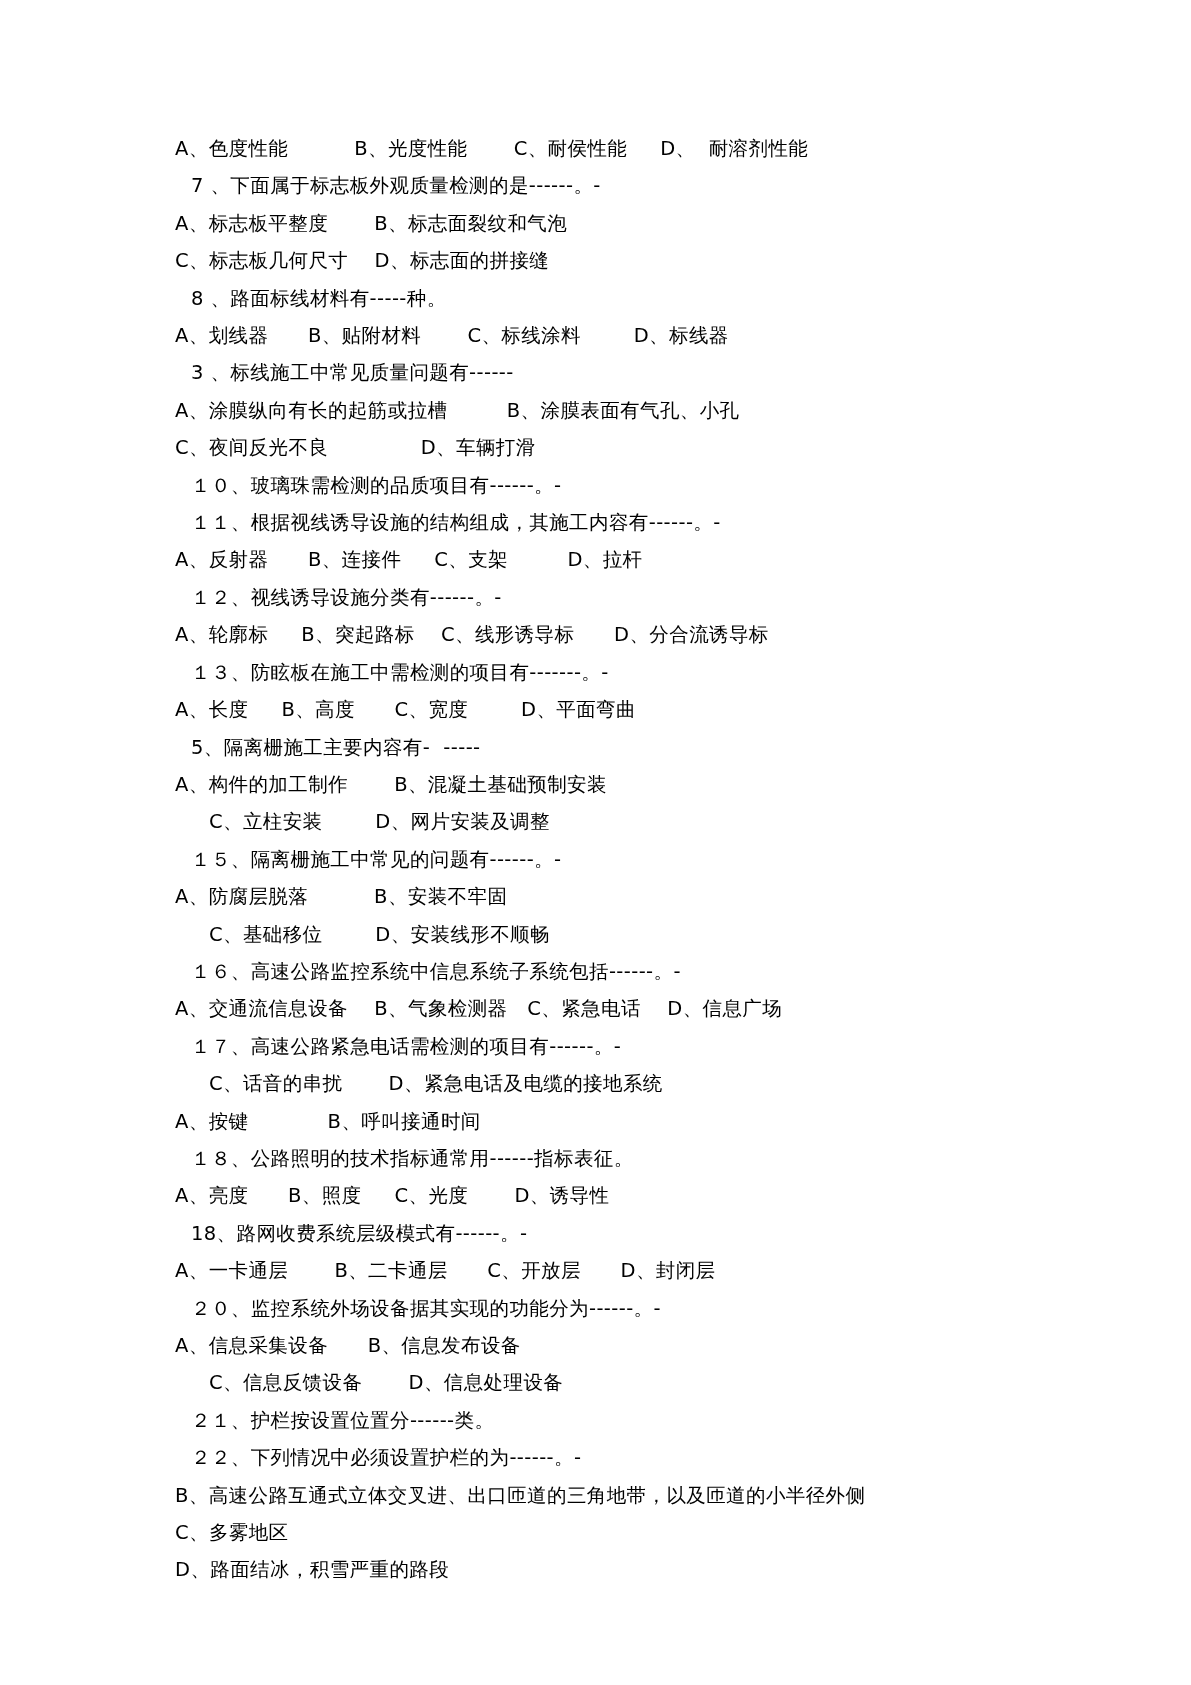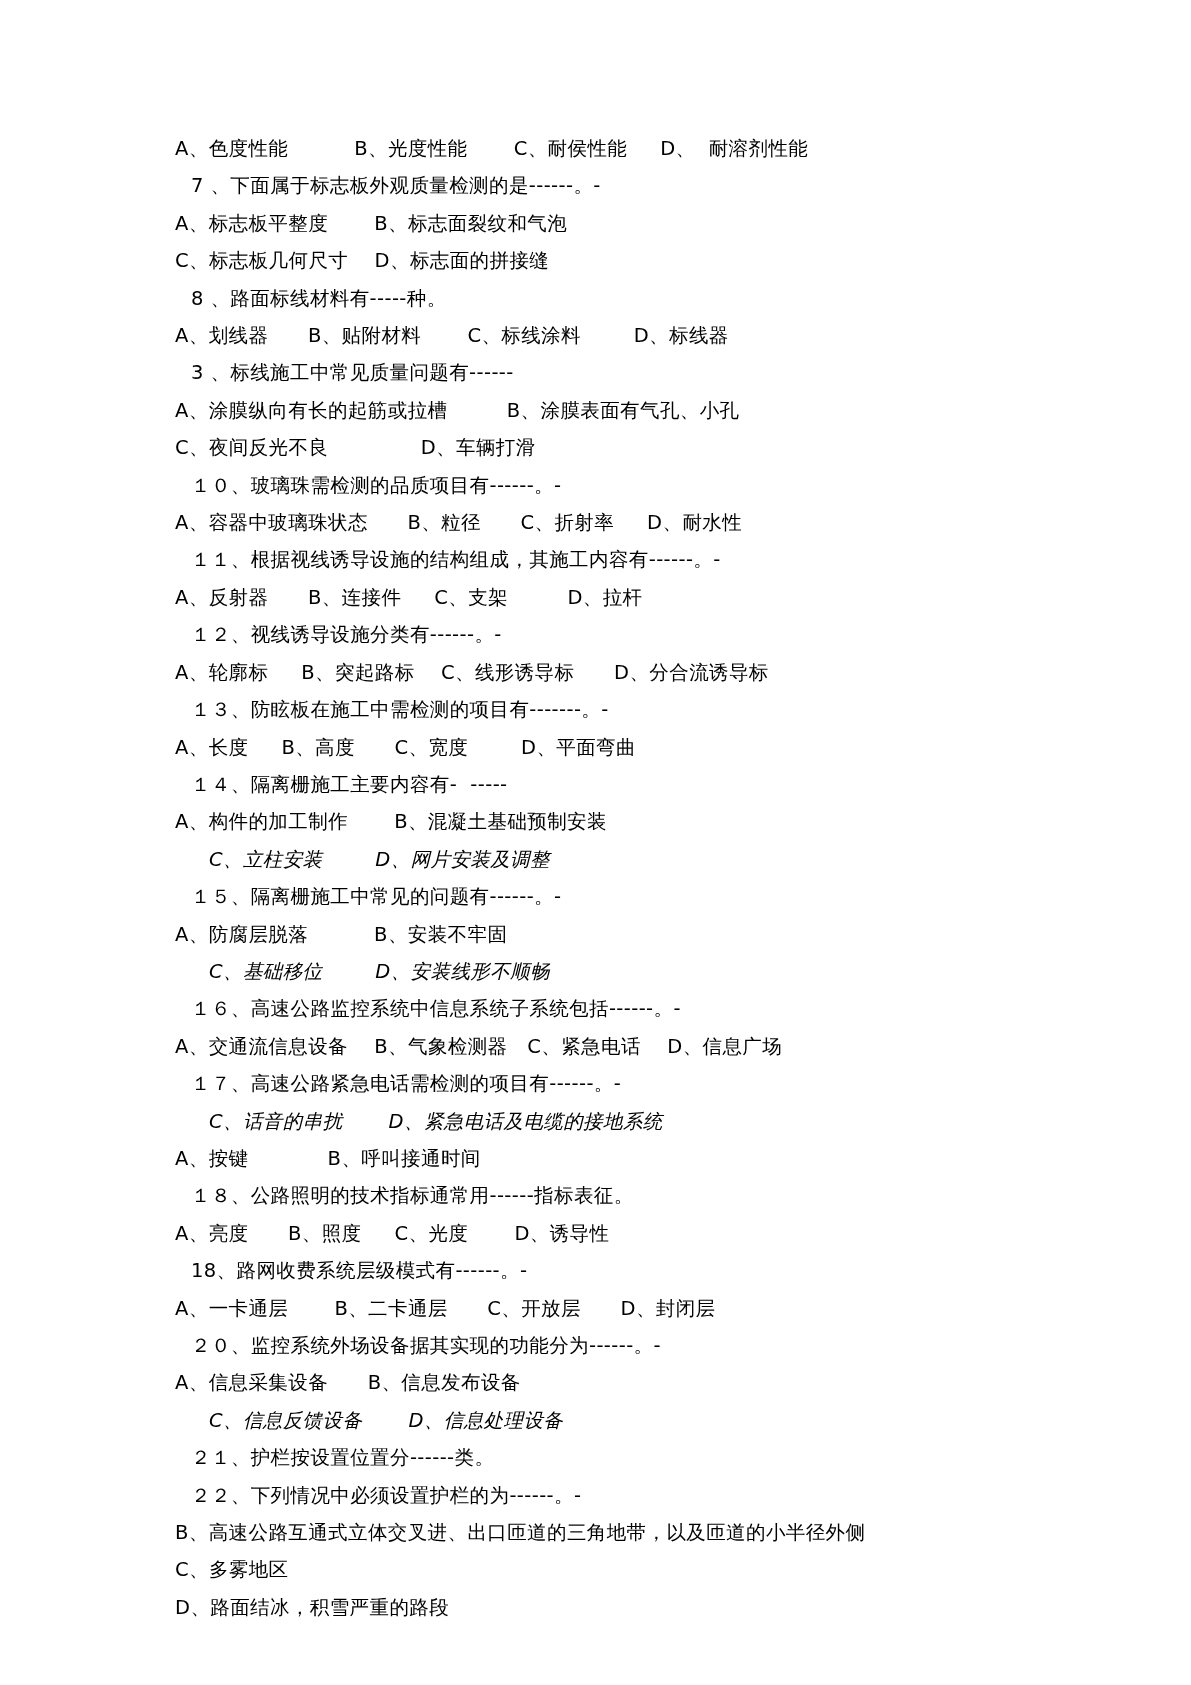--- a/index.html
+++ b/index.html
@@ -27,46 +27,44 @@
   }
   .line {
     white-space: pre;
     letter-spacing: 0.4px;
   }
   .line.indent {
     padding-left: 16px;
   }
   .line.indent2 {
     padding-left: 34px;
-    font-style: italic;
   }
 </style>
 </head>
 <body>
 
 <div class="page">
   <div class="doc-body" id="doc-body">
       <div class="line">A、色度性能          B、光度性能       C、耐侯性能     D、  耐溶剂性能</div>
       <div class="line indent">7 、下面属于标志板外观质量检测的是------。-</div>
       <div class="line">A、标志板平整度       B、标志面裂纹和气泡</div>
       <div class="line">C、标志板几何尺寸    D、标志面的拼接缝</div>
       <div class="line indent">8 、路面标线材料有-----种。</div>
       <div class="line">A、划线器      B、贴附材料       C、标线涂料        D、标线器</div>
       <div class="line indent">3 、标线施工中常见质量问题有------</div>
       <div class="line">A、涂膜纵向有长的起筋或拉槽         B、涂膜表面有气孔、小孔</div>
       <div class="line">C、夜间反光不良              D、车辆打滑</div>
       <div class="line indent">１０、玻璃珠需检测的品质项目有------。-</div>
-      <div class="line">A、容器中玻璃珠状态      B、粒径      C、折射率     D、耐水性</div>
       <div class="line indent">１１、根据视线诱导设施的结构组成，其施工内容有------。-</div>
       <div class="line">A、反射器      B、连接件     C、支架         D、拉杆</div>
       <div class="line indent">１２、视线诱导设施分类有------。-</div>
       <div class="line">A、轮廓标     B、突起路标    C、线形诱导标      D、分合流诱导标</div>
       <div class="line indent">１３、防眩板在施工中需检测的项目有-------。-</div>
       <div class="line">A、长度     B、高度      C、宽度        D、平面弯曲</div>
-      <div class="line indent">１４、隔离栅施工主要内容有-  -----</div>
+      <div class="line indent">5、隔离栅施工主要内容有-  -----</div>
       <div class="line">A、构件的加工制作       B、混凝土基础预制安装</div>
       <div class="line indent2">C、立柱安装        D、网片安装及调整</div>
       <div class="line indent">１５、隔离栅施工中常见的问题有------。-</div>
       <div class="line">A、防腐层脱落          B、安装不牢固</div>
       <div class="line indent2">C、基础移位        D、安装线形不顺畅</div>
       <div class="line indent">１６、高速公路监控系统中信息系统子系统包括------。-</div>
       <div class="line">A、交通流信息设备    B、气象检测器   C、紧急电话    D、信息广场</div>
       <div class="line indent">１７、高速公路紧急电话需检测的项目有------。-</div>
       <div class="line indent2">C、话音的串扰       D、紧急电话及电缆的接地系统</div>
       <div class="line">A、按键            B、呼叫接通时间</div>

